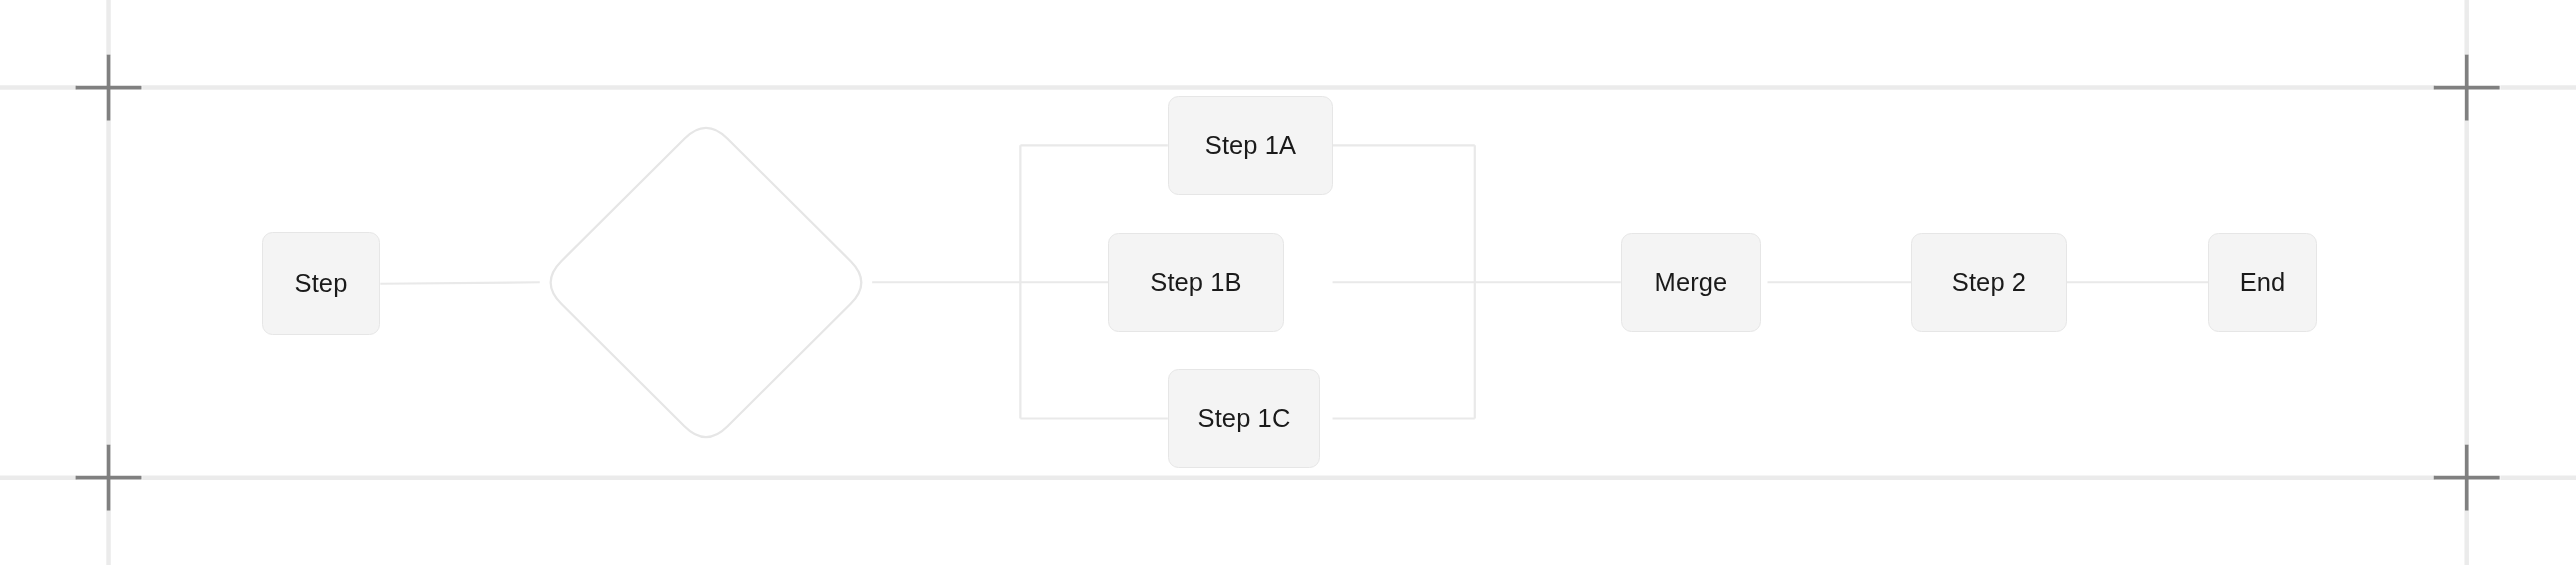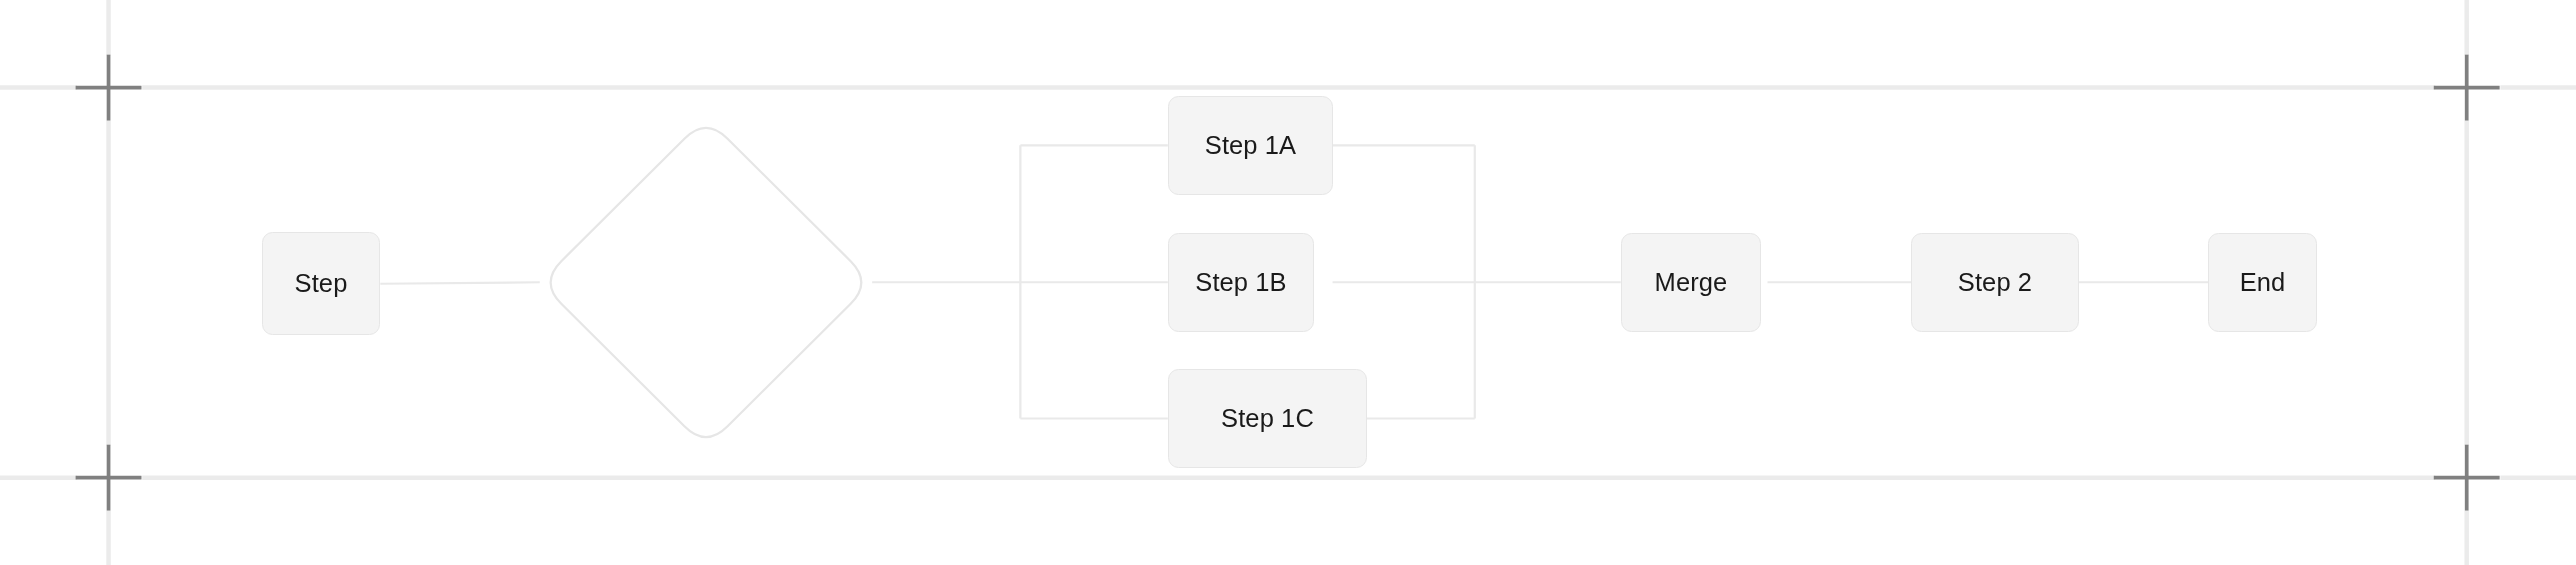--- a/index.html
+++ b/index.html
@@ -120,21 +120,21 @@
         </g>
       </g>
   </svg>
 
   <div id="node-layer">
       <div class="node box" style="left: 262px; top: 232px; width: 118px; height: 103px;"><span class="">Step</span></div>
       <div class="node diamond" style="left: 540px; top: 117px; width: 332px; height: 331px;"><svg class="diamond-shape" viewBox="0 0 444 442">
           <path d="M 193.50359671818214 28.496403281817866 Q 222 0 250.49640328181786 28.496403281817866 L 415.5035967181821 192.50359671818214 Q 444 221 415.5035967181821 249.49640328181786 L 250.49640328181786 413.5035967181821 Q 222 442 193.50359671818214 413.5035967181821 L 28.496403281817866 249.49640328181786 Q 0 221 28.496403281817866 192.50359671818214 Z" fill="#ffffff" stroke="#e6e6e6" stroke-width="3"></path>
         </svg></div>
       <div class="node box" style="left: 1168px; top: 96px; width: 165px; height: 99px;"><span class="">Step 1A</span></div>
-      <div class="node box" style="left: 1168px; top: 233px; width: 146px; height: 99px;"><span class="">Step 1B</span></div>
-      <div class="node box" style="left: 1168px; top: 369px; width: 199px; height: 99px;"><span class="">Step 1C</span></div>
+      <div class="node box" style="left: 1108px; top: 233px; width: 176px; height: 99px;"><span class="">Step 1B</span></div>
+      <div class="node box" style="left: 1168px; top: 369px; width: 152px; height: 99px;"><span class="">Step 1C</span></div>
       <div class="node box" style="left: 1621px; top: 233px; width: 140px; height: 99px;"><span class="">Merge</span></div>
-      <div class="node box" style="left: 1911px; top: 233px; width: 168px; height: 99px;"><span class="">Step 2</span></div>
+      <div class="node box" style="left: 1911px; top: 233px; width: 156px; height: 99px;"><span class="">Step 2</span></div>
       <div class="node box" style="left: 2208px; top: 233px; width: 109px; height: 99px;"><span class="">End</span></div>
     </div>
 
 </div>
 
 
 </body></html>

